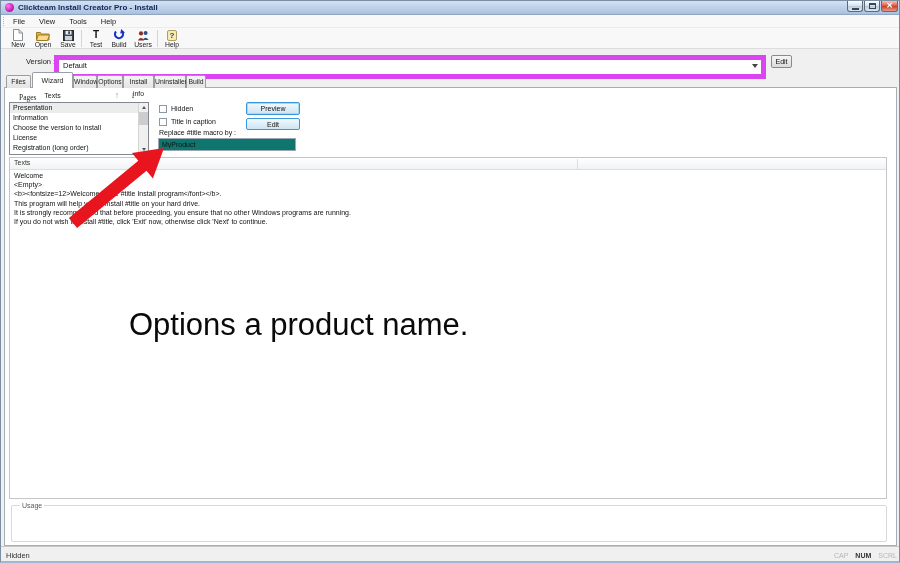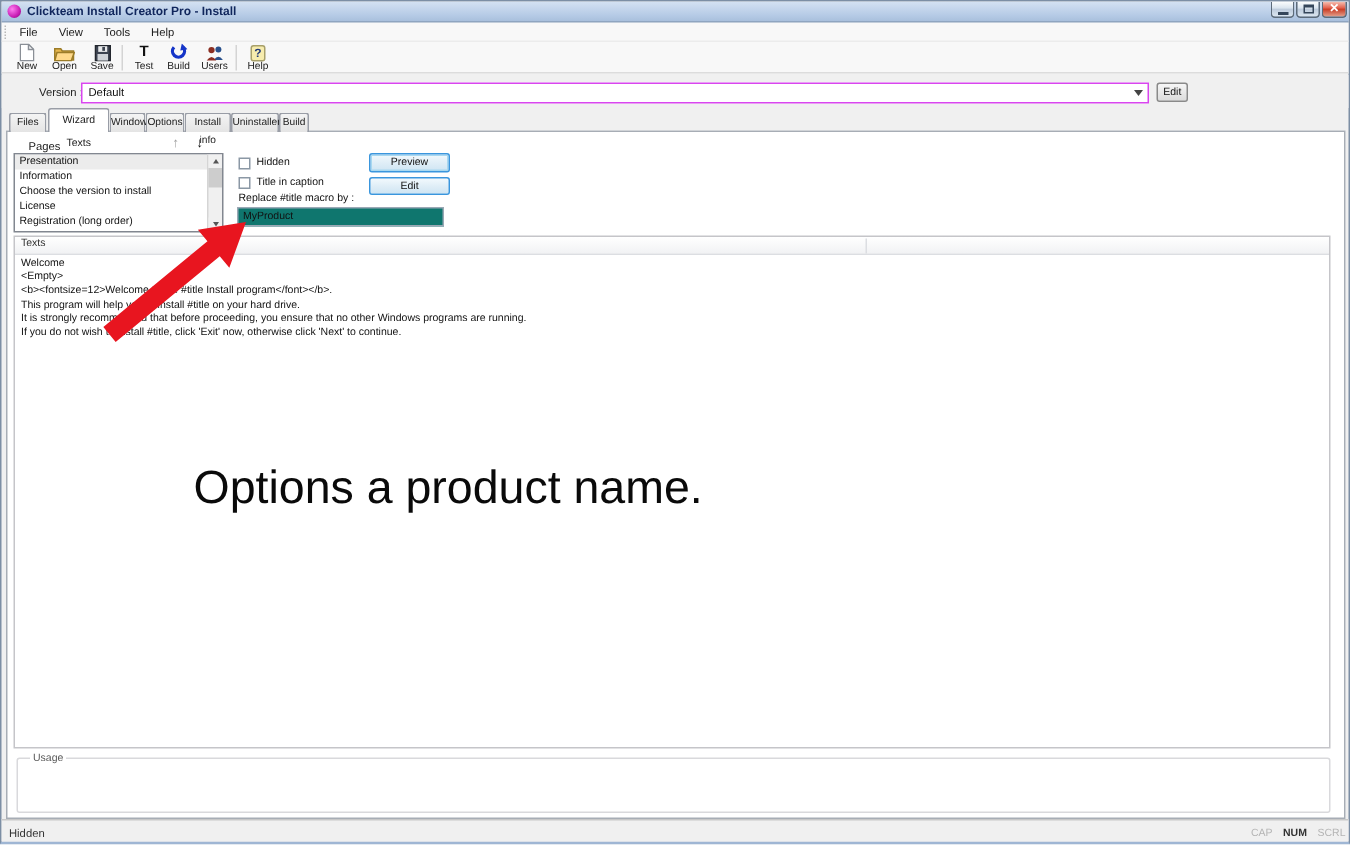--- a/index.html
+++ b/index.html
@@ -37,38 +37,38 @@
   .tbtn { position:absolute; top:1px; width:28px; height:20px; text-align:center; }
   .tbtn .ticon { display:flex; height:12px; align-items:center; justify-content:center; }
   .tbtn .tlabel { font-size:6.8px; color:#222; line-height:7px; }
   .tsep { position:absolute; top:2px; width:1px; height:17px; background:#d4d4d4; }
   .ticon-text { font-weight:bold; font-size:10px; line-height:10px; color:#111; }
   .help-box { width:10px; height:11px; background:#f7ecae; border:1px solid #a8a06a; border-radius:2px;
     font-size:8px; line-height:10px; font-weight:bold; color:#223a7a; text-align:center; }
   
   #versionbar { position:absolute; left:0; top:49px; width:900px; height:22px; background:#f0f0f0; }
   #version-label { position:absolute; left:25px; top:7px; font-size:7.5px; color:#222; }
-  #version-combo { position:absolute; left:53px; top:54px; width:712px; height:14px; background:#fff;
-    border:1px solid #d946ef; font-size:7.5px; color:#111; line-height:12px; padding-left:4px; }
+  #version-combo { position:absolute; left:53px; top:54px; width:712px; height:24px; background:#fff;
+    border:5px solid #d946ef; font-size:7.5px; color:#111; line-height:12px; padding-left:4px; }
   #combo-arrow { position:absolute; right:3px; top:4px; width:0; height:0;
     border-left:3px solid transparent; border-right:3px solid transparent; border-top:4px solid #444; }
   .small-btn { position:absolute; background:linear-gradient(#f6f6f6,#e6e6e6 60%,#dcdcdc);
     border:1px solid #8a8a8a; border-radius:2px; font-size:7px; color:#111;
     display:flex; align-items:center; justify-content:center; }
   #version-edit { left:770px; top:54px; width:21px; height:13px; }
   
   .tab { position:absolute; top:74px; height:13px; background:linear-gradient(#f4f4f4,#e4e4e4);
     border:1px solid #999da6; border-bottom:none; border-radius:2px 2px 0 0;
     font-size:6.8px; color:#222; text-align:center; line-height:12px; }
   .tab.active { top:71px; height:16px; background:#fff; font-size:7px; z-index:5; }
   
   #tabpage { position:absolute; left:3px; top:86px; width:893px; height:459px; background:#fff;
     border:1px solid #a7adb5; }
   
-  #pages-label { position:absolute; left:18px; top:92px; font-size:7.5px; color:#222; }
+  #pages-label { position:absolute; left:18px; top:92px; font-size:7.5px; color:#222;font-family:Liberation Serif, serif; }
   .reorder-btn { position:absolute; top:88px; width:12px; height:12px; font-size:9px; line-height:12px;
     text-align:center; }
   #reorder-up { left:110px; color:#a0a0a0; } #reorder-down { left:126px; color:#111; font-weight:bold; }
   #pages-list { position:absolute; left:8px; top:101px; width:140px; height:53px; background:#fff;
     border:1px solid #828790; overflow:hidden; }
   .list-item { height:10px; line-height:10px; font-size:7px; color:#111; padding-left:3px; white-space:nowrap; }
   .list-item.selected { background:#ececec; }
   #pages-scroll { position:absolute; right:0; top:0; width:10px; height:51px; background:#f0f0f0;
     border-left:1px solid #d5d5d5; }
   .scroll-btn { position:absolute; left:0; width:10px; height:9px; background:#f0f0f0;

